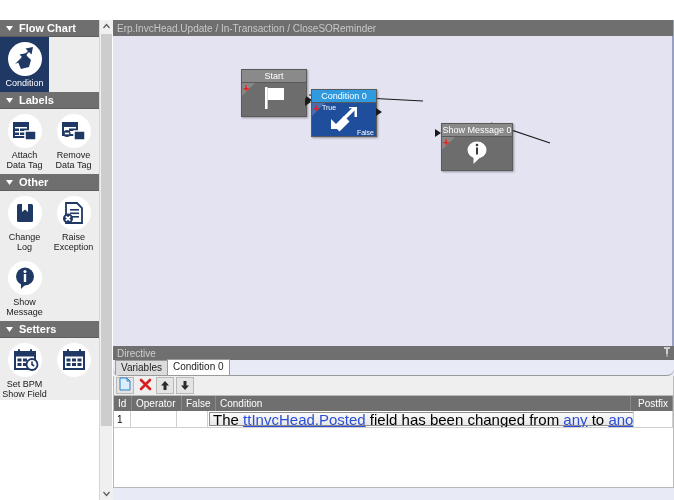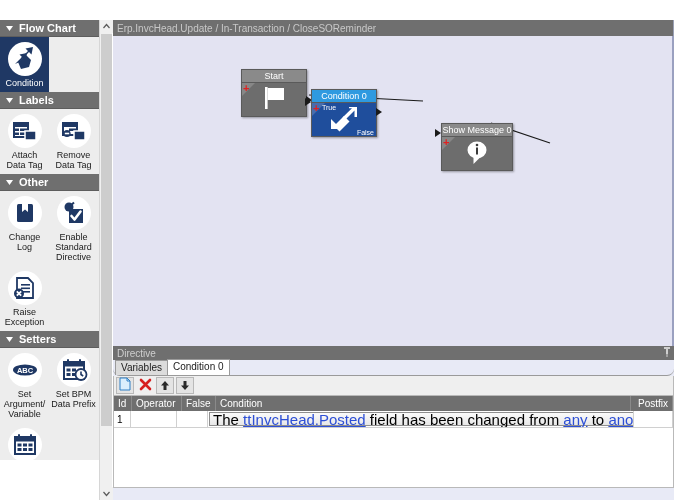--- a/index.html
+++ b/index.html
@@ -37,21 +37,21 @@
     background: #cfe2f3;
   }
   .titlebar .tb-title {
     font-size: 11px; color: #3a3a3a;
     letter-spacing: .1px;
   }
 
   
   .sidebar {
     position: absolute; left: 0; top: 20px;
-    width: 99px; height: 440px;
+    width: 99px; height: 380px;
     background: #be185d;
     overflow: hidden;
   }
   .sb-group-header {
     height: 17px;
     background: #6f6f6f;
     color: #ffffff;
     font-size: 11px;
     font-weight: bold;
     display: flex; align-items: center;
@@ -406,86 +406,73 @@
             <path d="M13 7 L19 7 L19 15 L16 12.5 L13 15 Z" fill="#ffffff"></path>
           </svg>
         </span>
         <span class="sb-label">Change
 Log</span>
       </div>
       <div class="sb-item">
         <span class="sb-icon">
           <svg width="32" height="32" viewBox="0 0 32 32">
             <circle cx="16" cy="16" r="16" fill="#ffffff"></circle>
-            <circle cx="11" cy="10" r="4.5" fill="#1f3864"></circle>
-            <path d="M11 10 L16 5.5" stroke="#1f3864" stroke-width="2" fill="none"></path>
-            <rect x="11" y="12" width="14" height="14" fill="#1f3864"></rect>
-            <path d="M13.5 19 L16.5 22.5 L22.5 14.5" stroke="#ffffff" stroke-width="2.6" fill="none" stroke-linecap="round" stroke-linejoin="round"></path>
-          </svg>
-        </span>
-        <span class="sb-label">Enable
-Standard
-Directive</span>
-      </div>
-      <div class="sb-item">
-        <span class="sb-icon">
-          <svg width="32" height="32" viewBox="0 0 32 32">
-            <circle cx="16" cy="16" r="16" fill="#ffffff"></circle>
             <path d="M8 6 L19 6 L24 11 L24 26 L8 26 Z" fill="#ffffff" stroke="#1f3864" stroke-width="1.8"></path>
             <rect x="12" y="12" width="9" height="1.6" fill="#1f3864"></rect>
             <rect x="12" y="15.5" width="9" height="1.6" fill="#1f3864"></rect>
             <rect x="12" y="19" width="9" height="1.6" fill="#1f3864"></rect>
             <circle cx="10" cy="21.5" r="5" fill="#1f3864"></circle>
             <path d="M7.8 19.3 L12.2 23.7 M12.2 19.3 L7.8 23.7" stroke="#ffffff" stroke-width="1.8"></path>
           </svg>
         </span>
         <span class="sb-label">Raise
 Exception</span>
       </div>
+      <div class="sb-item">
+        <span class="sb-icon">
+          <svg width="32" height="32" viewBox="0 0 32 32">
+            <circle cx="16" cy="16" r="16" fill="#ffffff"></circle>
+            <circle cx="16" cy="14.5" r="9" fill="#1f3864"></circle>
+            <path d="M12 21 L12 27 L18 21 Z" fill="#1f3864"></path>
+            <circle cx="16" cy="9.5" r="1.5" fill="#ffffff"></circle>
+            <rect x="14.8" y="12" width="2.4" height="8" fill="#ffffff"></rect>
+          </svg>
+        </span>
+        <span class="sb-label">Show
+Message</span>
+      </div>
     </div>
 
     <div class="sb-group-header">
       <span class="chev">
         <svg width="11" height="11" viewBox="0 0 11 11">
             <path d="M2 3 L5.5 8 L9 3 Z" fill="#ffffff"></path>
           </svg>
       </span>
       <span>Setters</span>
     </div>
     <div class="sb-body">
-      <div class="sb-item">
-        <span class="sb-icon">
-          <svg width="32" height="32" viewBox="0 0 32 32">
-            <circle cx="16" cy="16" r="16" fill="#ffffff"></circle>
-            <ellipse cx="16" cy="16" rx="12" ry="5.5" fill="#1f3864"></ellipse>
-            <text x="16" y="18.6" font-size="7.5" font-family="Liberation Sans, sans-serif" font-weight="bold" fill="#ffffff" text-anchor="middle">ABC</text>
-          </svg>
-        </span>
-        <span class="sb-label">Set
-Argument/
-Variable</span>
-      </div>
       <div class="sb-item">
         <span class="sb-icon">
           <svg width="32" height="32" viewBox="0 0 32 32">
             <circle cx="16" cy="16" r="16" fill="#ffffff"></circle>
             <rect x="6" y="8" width="20" height="17" fill="#ffffff" stroke="#1f3864" stroke-width="2"></rect>
             <rect x="7" y="9" width="18" height="3.5" fill="#1f3864"></rect>
             <rect x="9" y="5" width="2" height="5" rx="1" fill="#1f3864"></rect>
             <rect x="21" y="5" width="2" height="5" rx="1" fill="#1f3864"></rect>
             <rect x="8.5" y="14.5" width="4" height="3" fill="#1f3864"></rect>
             <rect x="14" y="14.5" width="4" height="3" fill="#1f3864"></rect>
             <rect x="8.5" y="19" width="4" height="3" fill="#1f3864"></rect>
             <rect x="14" y="19" width="4" height="3" fill="#1f3864"></rect>
             <circle cx="23" cy="20.5" r="5.5" fill="#ffffff" stroke="#1f3864" stroke-width="1.8"></circle>
             <path d="M23 17.5 L23 20.5 L25.2 22" stroke="#1f3864" stroke-width="1.6" fill="none"></path>
           </svg>
         </span>
         <span class="sb-label">Set BPM
-Data Prefix</span>
+Show Field</span>
       </div>
       <div class="sb-item">
         <span class="sb-icon">
           <svg width="32" height="32" viewBox="0 0 32 32">
             <circle cx="16" cy="16" r="16" fill="#ffffff"></circle>
             <rect x="6" y="8" width="20" height="17" fill="#ffffff" stroke="#1f3864" stroke-width="2"></rect>
             <rect x="7" y="9" width="18" height="3.5" fill="#1f3864"></rect>
             <rect x="9" y="5" width="2" height="5" rx="1" fill="#1f3864"></rect>
             <rect x="21" y="5" width="2" height="5" rx="1" fill="#1f3864"></rect>
             <rect x="8.5" y="14.5" width="4" height="3" fill="#1f3864"></rect>

